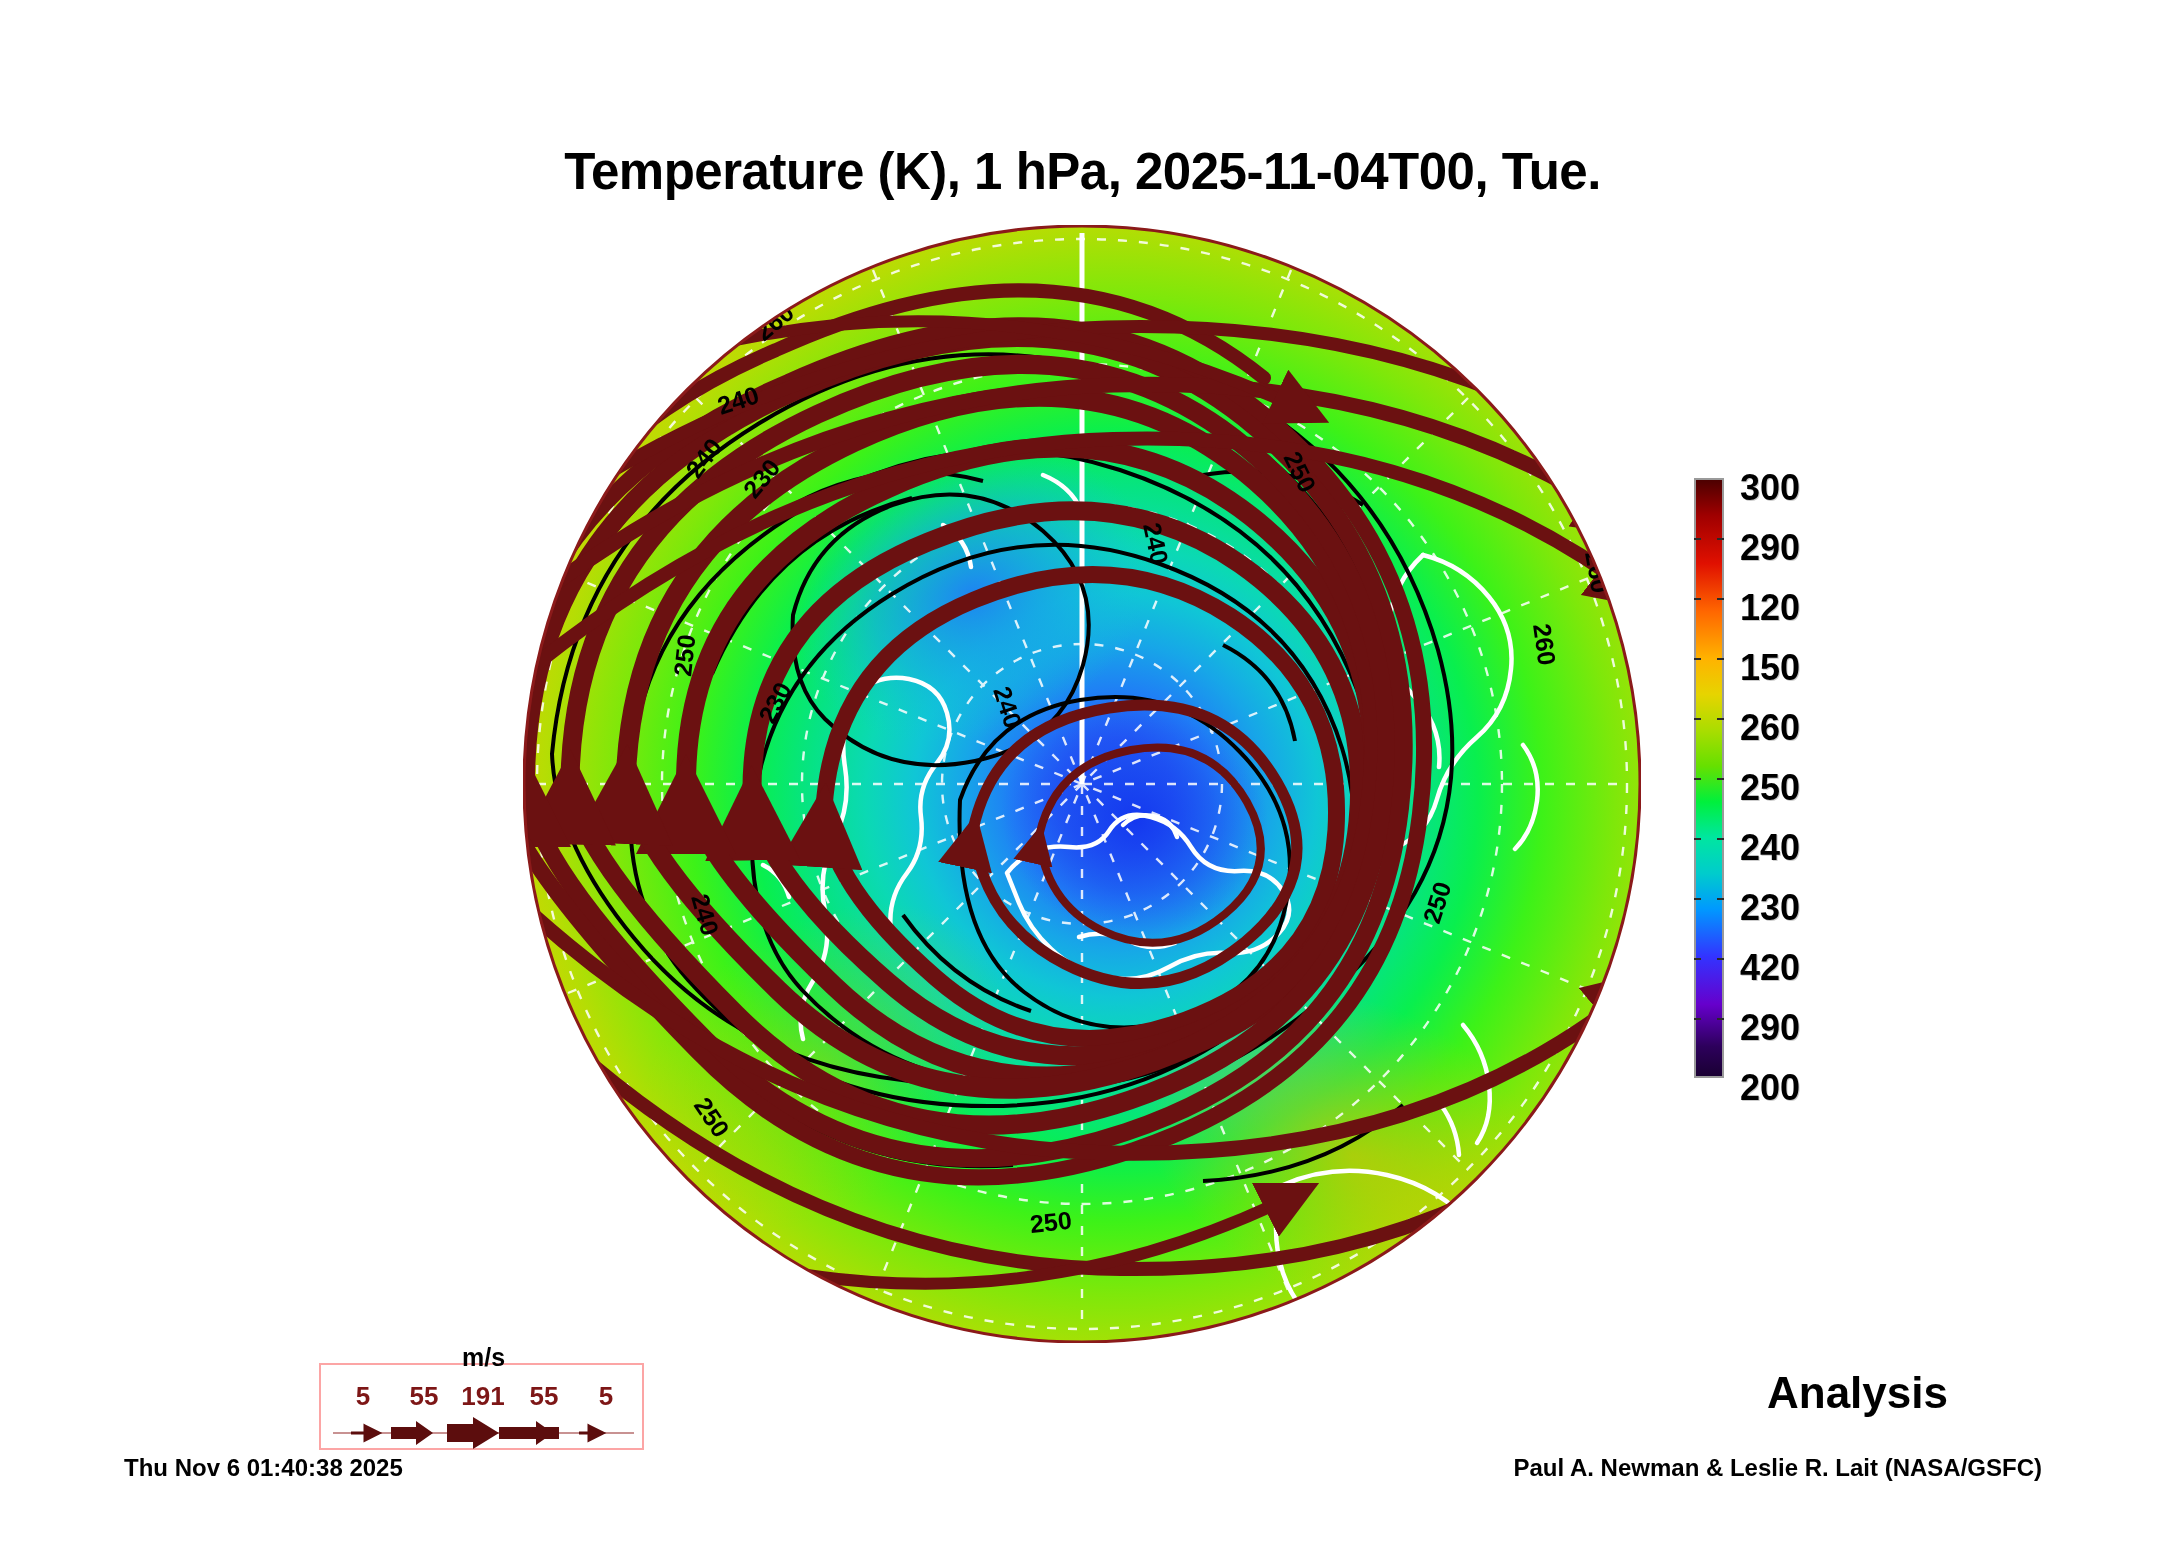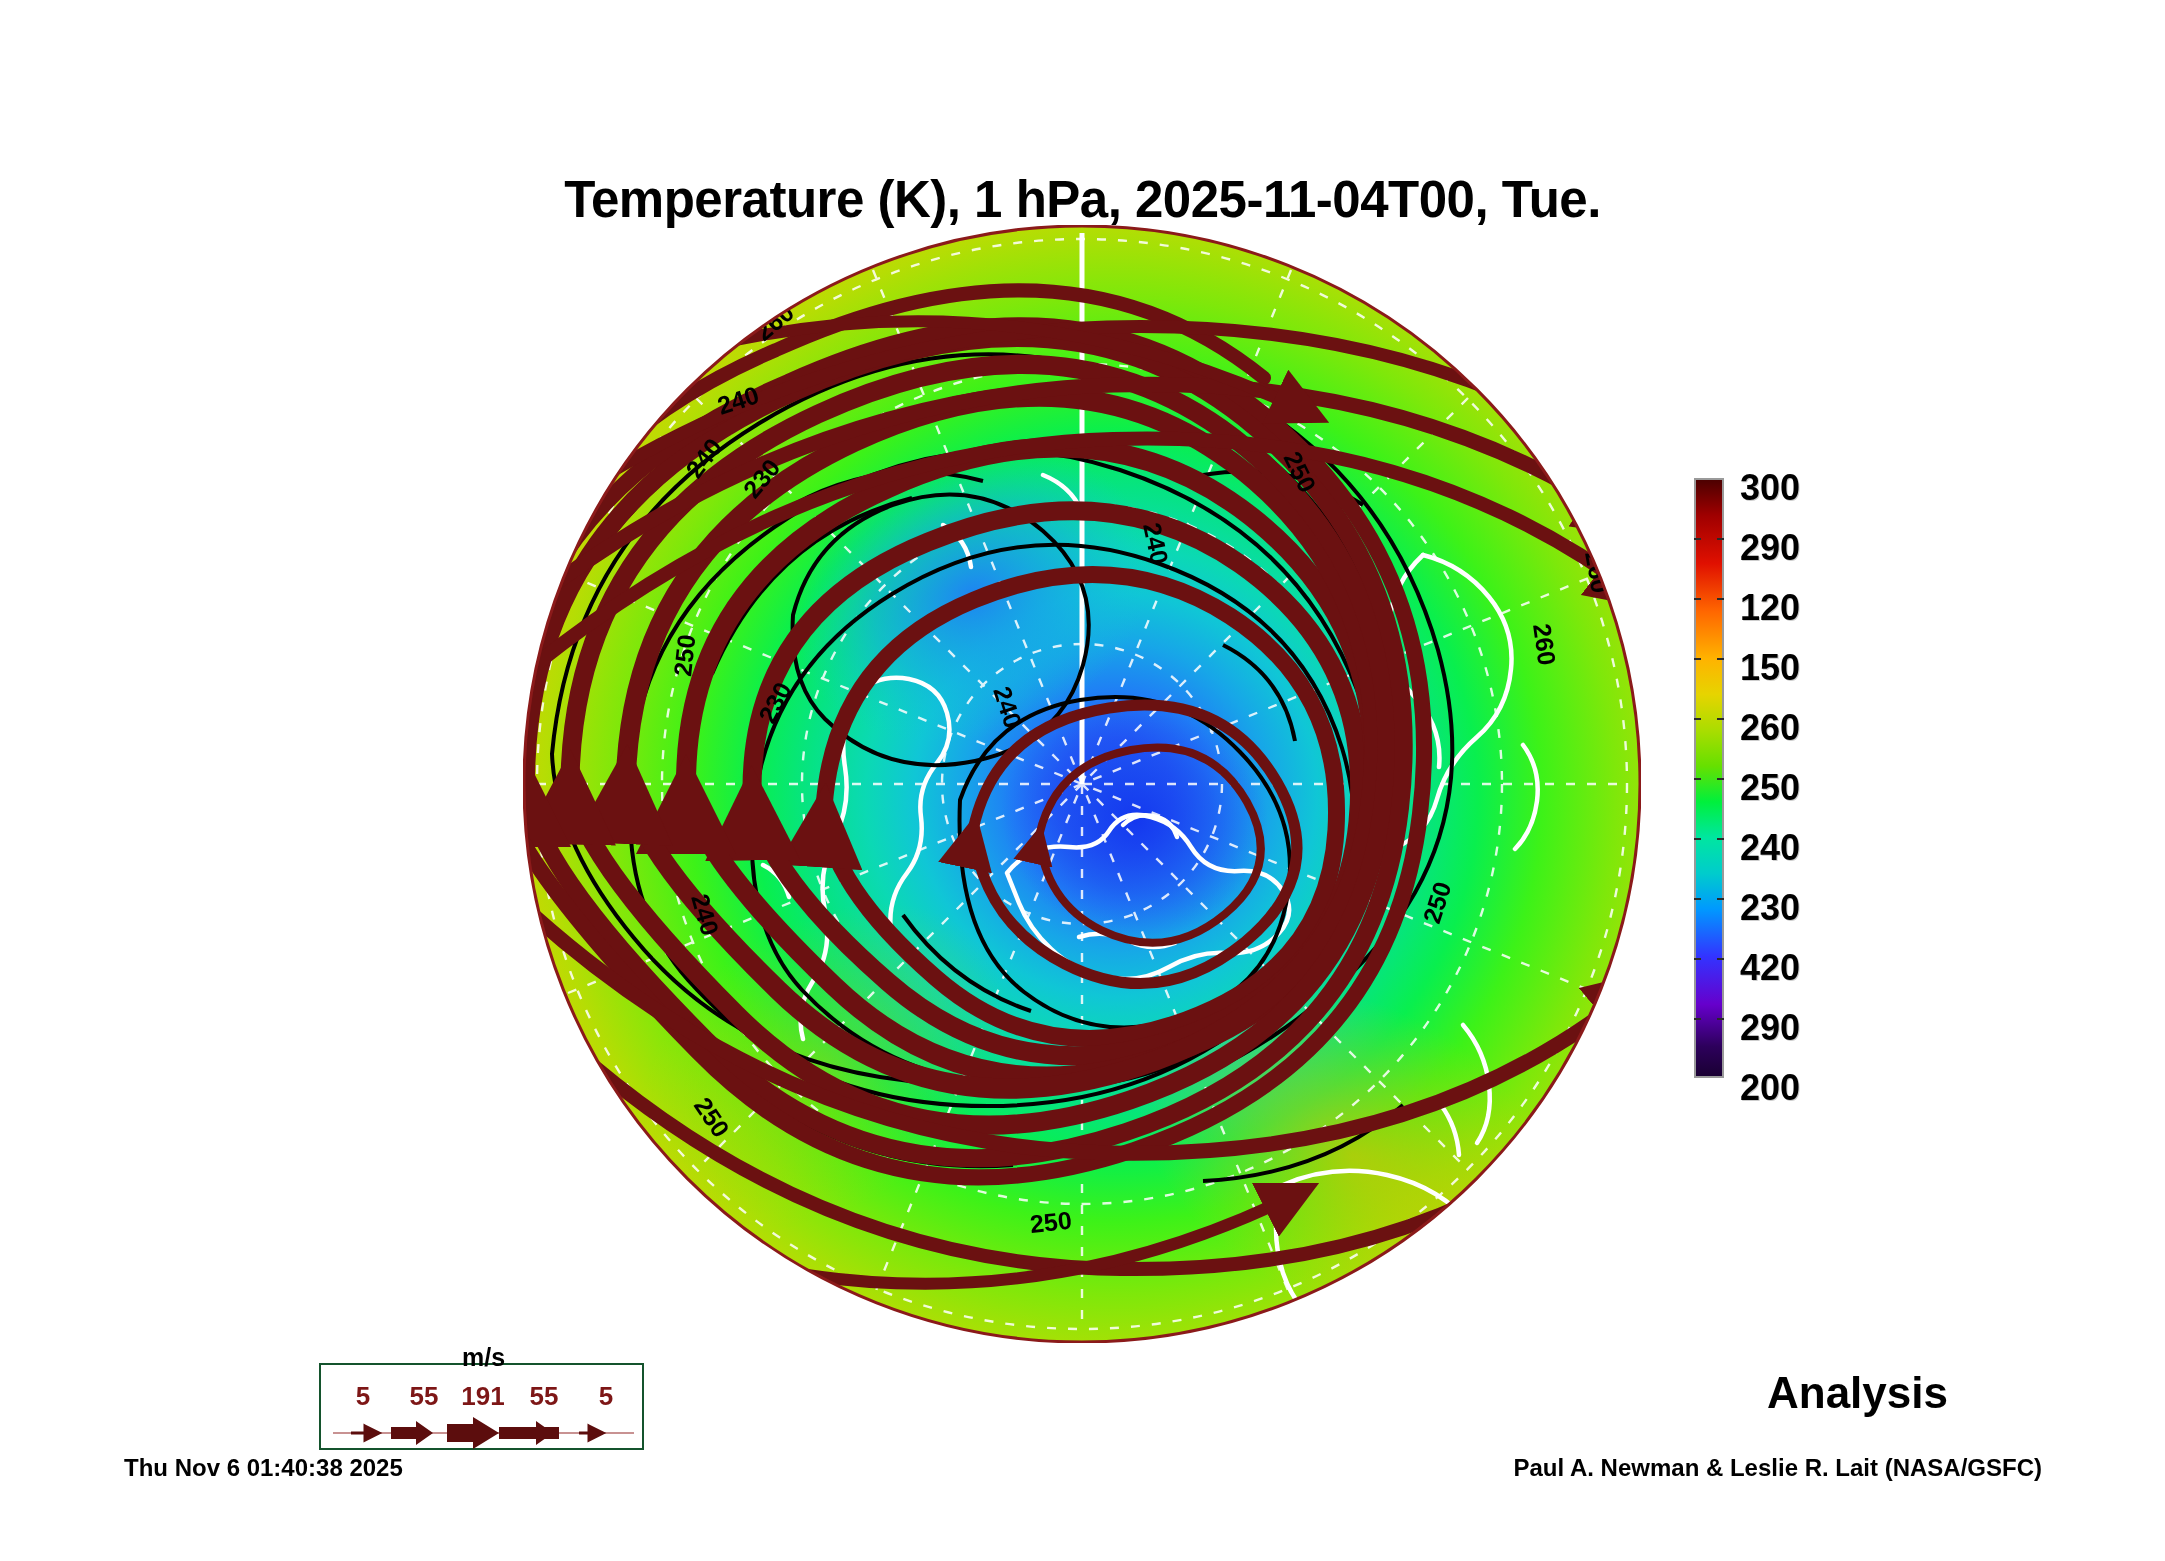--- a/index.html
+++ b/index.html
@@ -5,21 +5,21 @@
   html,body{margin:0;padding:0;background:#ffffff;}
   body{width:2165px;height:1561px;position:relative;overflow:hidden;
        font-family:"Liberation Sans",sans-serif;}
 
   #stage{position:absolute;left:0;top:0;width:2165px;height:1561px;background:#fff;}
 
   
   .title{
     position:absolute;left:0;top:142px;width:2165px;text-align:center;
     font-size:51px;font-weight:bold;color:#000;letter-spacing:-0.5px;
-    font-family:"Liberation Sans",sans-serif;white-space:nowrap;margin-top:28px;
+    font-family:"Liberation Sans",sans-serif;white-space:nowrap;
   }
 
   
   #map-wrap{position:absolute;left:523px;top:225px;width:1118px;height:1118px;}
   #map-svg{display:block;width:1118px;height:1118px;}
 
   
   #colorbar-group{position:absolute;left:1694px;top:472px;width:380px;height:612px;}
   .cbar-box{
     position:absolute;left:0;top:6px;width:30px;height:600px;
@@ -34,21 +34,21 @@
   .cbar-label{
     position:absolute;left:0;font-size:36px;font-weight:bold;color:#000;
     line-height:1;transform:translateY(-50%);
     text-shadow:1px 1px 0 #ccc;
     margin-top:10px;
   }
 
   
   #wind-legend{
     position:absolute;left:319px;top:1363px;width:325px;height:87px;
-    border:2px solid #14532d;box-sizing:border-box;background:#fff;
+    border:2px solid #fca5a5;box-sizing:border-box;background:#fff;
   }
   .wl-unit{
     position:absolute;left:0;top:-22px;width:325px;text-align:center;
     font-size:25px;font-weight:bold;color:#000;
   }
   .wl-nums{position:absolute;left:0;top:16px;width:325px;height:30px;}
   .wl-num{
     position:absolute;font-size:26px;font-weight:bold;color:#7d1616;
     transform:translateX(-50%);white-space:nowrap;
   }

